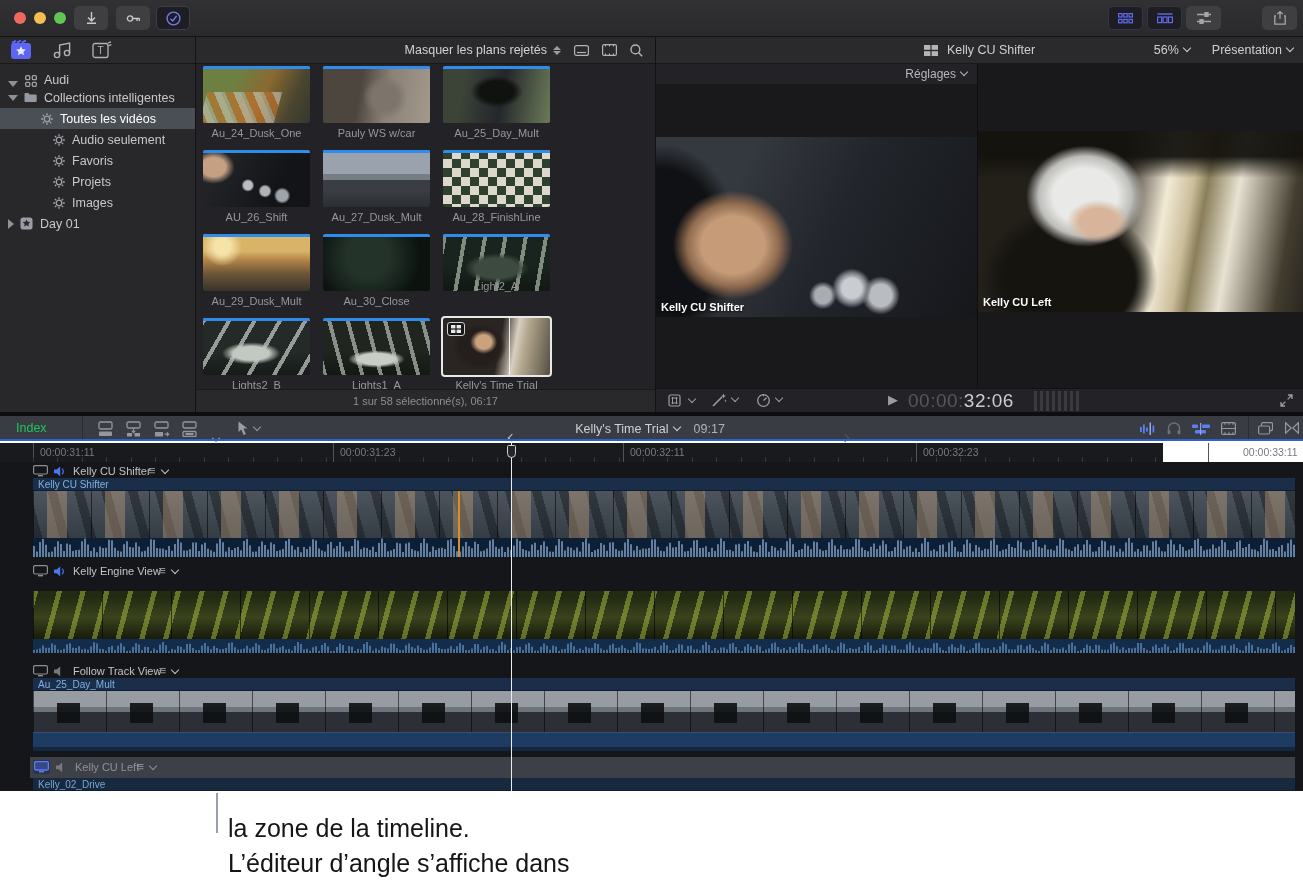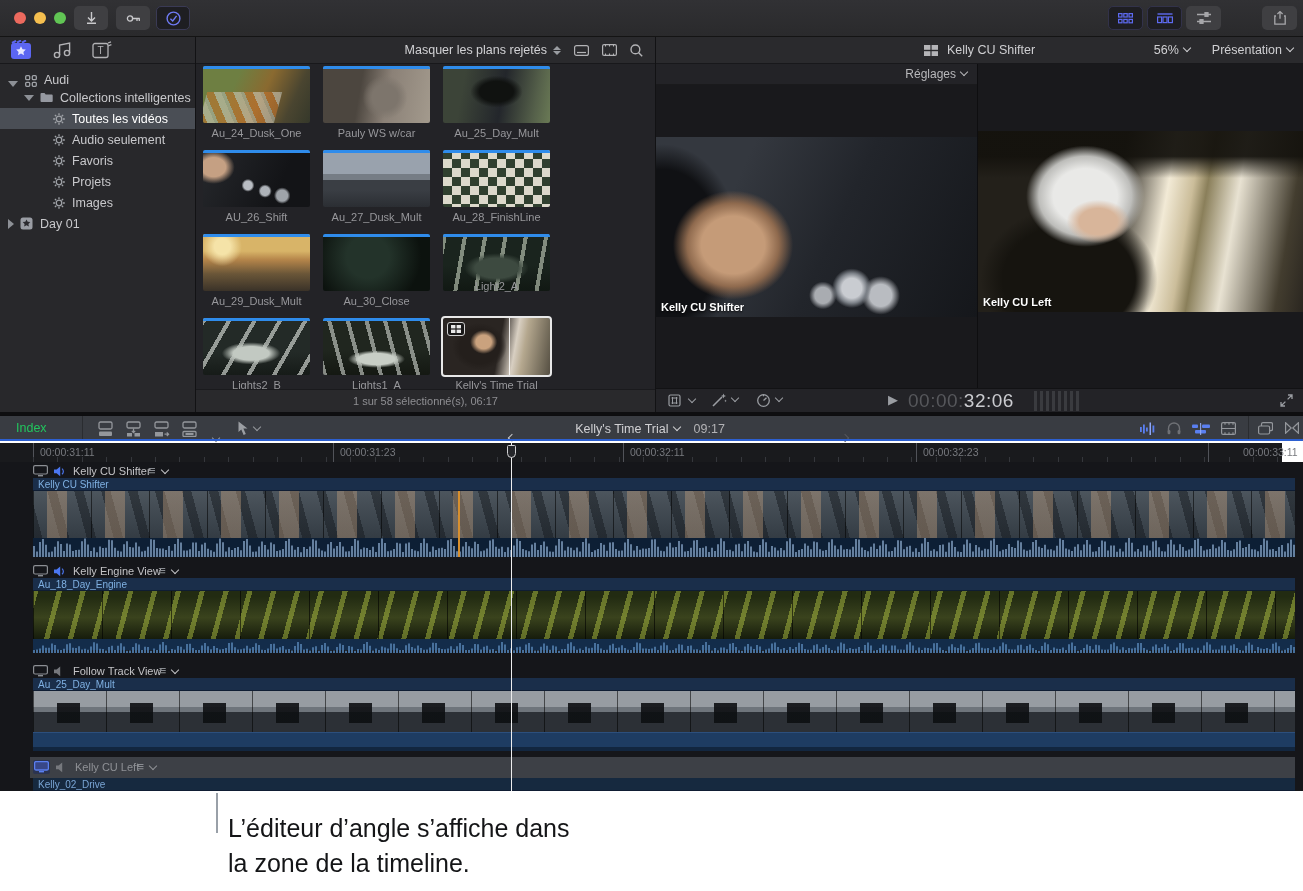--- a/index.html
+++ b/index.html
@@ -109,21 +109,21 @@
     border-top:1px solid #0d0d0f; color:#94979c; }
   .tl-bar .blue-line { position:absolute; left:0; bottom:0; width:100%; height:2px; background:#2c5fd0; }
   .chev { display:inline-block; width:6px; height:6px; border-right:1.5px solid currentColor;
     border-bottom:1.5px solid currentColor; transform:rotate(45deg); margin-left:5px; position:relative; top:-2px; }
   .chev.up { transform:rotate(-135deg); top:1px; }
   .updn { display:inline-flex; flex-direction:column; gap:1px; margin-left:6px; }
   .updn b { width:0; height:0; border-left:4px solid transparent; border-right:4px solid transparent; }
   .updn b.u { border-bottom:4px solid #9a9da2; } .updn b.d { border-top:4px solid #9a9da2; }
 
   
-  .ruler { position:absolute; left:0; top:443px; width:1282px; height:19px; background:#191a1d; }
+  .ruler { position:absolute; left:0; top:443px; width:1163px; height:19px; background:#191a1d; }
   .ruler::after { content:""; position:absolute; left:33px; right:0; bottom:0; height:5px;
     background:repeating-linear-gradient(90deg,#35373c 0 1px,transparent 1px 24.4px); }
   .r-label { position:absolute; top:3px; font-size:10.5px; color:#77797e; white-space:nowrap; }
   .r-tick { position:absolute; top:0; width:1px; height:19px; background:#515359; }
   .tracks { position:absolute; left:0; top:462px; width:1303px; height:329px; background:#15161a; overflow:hidden; }
   .t-head { position:absolute; left:33px; height:14px; display:flex; align-items:center; gap:6px;
     color:#c3c3c6; font-size:11px; }
   .t-head.dim { color:#8f9196; }
   .burger { position:absolute; right:12px; color:#8a8d92; font-size:13px; line-height:12px; }
   .namebar { position:absolute; left:33px; width:1262px; height:13px; background:#1a2e4a;
@@ -332,30 +332,30 @@
               <g fill="none" stroke="#a0a3a8" stroke-width="1.3">
                 <rect x="0.7" y="0.7" width="4" height="4" rx="1"></rect>
                 <rect x="7.3" y="0.7" width="4" height="4" rx="1"></rect>
                 <rect x="0.7" y="7.3" width="4" height="4" rx="1"></rect>
                 <rect x="7.3" y="7.3" width="4" height="4" rx="1"></rect>
               </g>
             </svg>
           </span>
           <span>Audi</span>
         </div>
-        <div class="tree-row" style="padding-left: 24px;">
+        <div class="tree-row" style="padding-left: 8px;">
           <span class="disc open"></span>
           <span class="tree-ic">
             <svg width="13" height="11" viewBox="0 0 13 11">
               <path d="M0.5 2 q0-1 1-1 h3 l1.2 1.5 h6 q1 0 1 1 v5.5 q0 1-1 1 h-10.2 q-1 0-1-1 Z" fill="#9598a0"></path>
             </svg>
           </span>
           <span>Collections intelligentes</span>
         </div>
-        <div class="tree-row sel" style="padding-left: 40px;">
+        <div class="tree-row sel" style="padding-left: 28px;">
           <span style="width: 11px; display: inline-block;"></span>
           <span class="tree-ic">
             <svg width="12" height="12" viewBox="0 0 12 12">
               <circle cx="6" cy="6" r="2.8" fill="none" stroke="#a0a3a8" stroke-width="1.3"></circle>
               <g stroke="#a0a3a8" stroke-width="1.3">
                 <line x1="6" y1="0.2" x2="6" y2="2"></line>
                 <line x1="6" y1="10" x2="6" y2="11.8"></line>
                 <line x1="0.2" y1="6" x2="2" y2="6"></line>
                 <line x1="10" y1="6" x2="11.8" y2="6"></line>
                 <line x1="1.9" y1="1.9" x2="3.2" y2="3.2"></line>
@@ -731,21 +731,20 @@
       <span class="ic">
         <svg width="13" height="11" viewBox="0 0 13 11">
             <path d="M0 3.6 h2.6 L6.2 0.6 v9.6 L2.6 7.2 H0 Z" fill="#4b77f2"></path>
             <path d="M8 2.6 a3.6 3.6 0 0 1 0 5.6" fill="none" stroke="#4b77f2" stroke-width="1.2"></path>
           </svg>
       </span>
       <span>Kelly Engine View</span>
         <span class="chev" style="top:-1px"></span>
       <span class="burger">≡</span>
     </div>
-    <div class="namebar" style="top:116px"><span>Au_18_Day_Engine</span></div>
     <div class="film film-engine" style="top:129px;height:48px"></div>
     <div class="audio-strip" style="top:177px;height:11px"><svg id="wave2" width="1262" height="11">
           <path d="M0 11 v-3.0 h2 v3.0 zM3 11 v-3.5 h2 v3.5 zM6 11 v-4.6 h2 v4.6 zM9 11 v-7.5 h2 v7.5 zM12 11 v-5.3 h2 v5.3 zM15 11 v-5.2 h2 v5.2 zM18 11 v-9.4 h2 v9.4 zM21 11 v-8.1 h2 v8.1 zM24 11 v-3.5 h2 v3.5 zM27 11 v-3.1 h2 v3.1 zM30 11 v-4.2 h2 v4.2 zM33 11 v-8.8 h2 v8.8 zM36 11 v-9.8 h2 v9.8 zM39 11 v-5.3 h2 v5.3 zM42 11 v-4.9 h2 v4.9 zM45 11 v-6.7 h2 v6.7 zM48 11 v-3.5 h2 v3.5 zM51 11 v-4.3 h2 v4.3 zM54 11 v-3.2 h2 v3.2 zM57 11 v-6.5 h2 v6.5 zM60 11 v-10.7 h2 v10.7 zM63 11 v-9.5 h2 v9.5 zM66 11 v-4.2 h2 v4.2 zM69 11 v-3.9 h2 v3.9 zM72 11 v-2.6 h2 v2.6 zM75 11 v-6.0 h2 v6.0 zM78 11 v-7.2 h2 v7.2 zM81 11 v-3.1 h2 v3.1 zM84 11 v-7.3 h2 v7.3 zM87 11 v-9.7 h2 v9.7 zM90 11 v-6.6 h2 v6.6 zM93 11 v-2.2 h2 v2.2 zM96 11 v-2.6 h2 v2.6 zM99 11 v-5.9 h2 v5.9 zM102 11 v-9.8 h2 v9.8 zM105 11 v-8.6 h2 v8.6 zM108 11 v-2.9 h2 v2.9 zM111 11 v-6.3 h2 v6.3 zM114 11 v-6.1 h2 v6.1 zM117 11 v-2.3 h2 v2.3 zM120 11 v-4.4 h2 v4.4 zM123 11 v-3.0 h2 v3.0 zM126 11 v-8.5 h2 v8.5 zM129 11 v-11.0 h2 v11.0 zM132 11 v-7.8 h2 v7.8 zM135 11 v-2.3 h2 v2.3 zM138 11 v-4.1 h2 v4.1 zM141 11 v-3.2 h2 v3.2 zM144 11 v-6.9 h2 v6.9 zM147 11 v-6.2 h2 v6.2 zM150 11 v-3.6 h2 v3.6 zM153 11 v-8.9 h2 v8.9 zM156 11 v-9.2 h2 v9.2 zM159 11 v-4.9 h2 v4.9 zM162 11 v-2.9 h2 v2.9 zM165 11 v-2.9 h2 v2.9 zM168 11 v-7.6 h2 v7.6 zM171 11 v-9.9 h2 v9.9 zM174 11 v-6.7 h2 v6.7 zM177 11 v-3.8 h2 v3.8 zM180 11 v-7.0 h2 v7.0 zM183 11 v-5.0 h2 v5.0 zM186 11 v-3.4 h2 v3.4 zM189 11 v-3.9 h2 v3.9 zM192 11 v-5.0 h2 v5.0 zM195 11 v-10.0 h2 v10.0 zM198 11 v-10.4 h2 v10.4 zM201 11 v-5.7 h2 v5.7 zM204 11 v-3.5 h2 v3.5 zM207 11 v-3.7 h2 v3.7 zM210 11 v-4.6 h2 v4.6 zM213 11 v-7.2 h2 v7.2 zM216 11 v-4.5 h2 v4.5 zM219 11 v-6.0 h2 v6.0 zM222 11 v-9.8 h2 v9.8 zM225 11 v-8.0 h2 v8.0 zM228 11 v-3.3 h2 v3.3 zM231 11 v-3.0 h2 v3.0 zM234 11 v-4.4 h2 v4.4 zM237 11 v-8.9 h2 v8.9 zM240 11 v-9.3 h2 v9.3 zM243 11 v-4.5 h2 v4.5 zM246 11 v-5.7 h2 v5.7 zM249 11 v-7.0 h2 v7.0 zM252 11 v-3.6 h2 v3.6 zM255 11 v-4.1 h2 v4.1 zM258 11 v-2.6 h2 v2.6 zM261 11 v-7.1 h2 v7.1 zM264 11 v-10.9 h2 v10.9 zM267 11 v-9.1 h2 v9.1 zM270 11 v-3.6 h2 v3.6 zM273 11 v-4.3 h2 v4.3 zM276 11 v-2.6 h2 v2.6 zM279 11 v-5.8 h2 v5.8 zM282 11 v-6.7 h2 v6.7 zM285 11 v-2.3 h2 v2.3 zM288 11 v-8.0 h2 v8.0 zM291 11 v-9.9 h2 v9.9 zM294 11 v-6.4 h2 v6.4 zM297 11 v-2.3 h2 v2.3 zM300 11 v-2.5 h2 v2.5 zM303 11 v-6.1 h2 v6.1 zM306 11 v-9.6 h2 v9.6 zM309 11 v-7.9 h2 v7.9 zM312 11 v-2.3 h2 v2.3 zM315 11 v-6.9 h2 v6.9 zM318 11 v-6.3 h2 v6.3 zM321 11 v-2.2 h2 v2.2 zM324 11 v-4.1 h2 v4.1 zM327 11 v-3.5 h2 v3.5 zM330 11 v-9.0 h2 v9.0 zM333 11 v-10.9 h2 v10.9 zM336 11 v-7.2 h2 v7.2 zM339 11 v-2.6 h2 v2.6 zM342 11 v-4.4 h2 v4.4 zM345 11 v-3.1 h2 v3.1 zM348 11 v-6.6 h2 v6.6 zM351 11 v-5.5 h2 v5.5 zM354 11 v-4.5 h2 v4.5 zM357 11 v-9.4 h2 v9.4 zM360 11 v-9.2 h2 v9.2 zM363 11 v-4.7 h2 v4.7 zM366 11 v-3.0 h2 v3.0 zM369 11 v-3.1 h2 v3.1 zM372 11 v-7.7 h2 v7.7 zM375 11 v-9.6 h2 v9.6 zM378 11 v-6.0 h2 v6.0 zM381 11 v-4.6 h2 v4.6 zM384 11 v-7.5 h2 v7.5 zM387 11 v-5.0 h2 v5.0 zM390 11 v-3.3 h2 v3.3 zM393 11 v-3.4 h2 v3.4 zM396 11 v-5.6 h2 v5.6 zM399 11 v-10.3 h2 v10.3 zM402 11 v-10.1 h2 v10.1 zM405 11 v-5.1 h2 v5.1 zM408 11 v-4.0 h2 v4.0 zM411 11 v-3.8 h2 v3.8 zM414 11 v-4.5 h2 v4.5 zM417 11 v-6.8 h2 v6.8 zM420 11 v-3.7 h2 v3.7 zM423 11 v-6.8 h2 v6.8 zM426 11 v-10.1 h2 v10.1 zM429 11 v-7.9 h2 v7.9 zM432 11 v-3.1 h2 v3.1 zM435 11 v-3.0 h2 v3.0 zM438 11 v-4.6 h2 v4.6 zM441 11 v-8.9 h2 v8.9 zM444 11 v-8.8 h2 v8.8 zM447 11 v-3.6 h2 v3.6 zM450 11 v-6.3 h2 v6.3 zM453 11 v-7.2 h2 v7.2 zM456 11 v-3.6 h2 v3.6 zM459 11 v-3.9 h2 v3.9 zM462 11 v-2.3 h2 v2.3 zM465 11 v-7.6 h2 v7.6 zM468 11 v-10.9 h2 v10.9 zM471 11 v-8.6 h2 v8.6 zM474 11 v-3.0 h2 v3.0 zM477 11 v-4.7 h2 v4.7 zM480 11 v-2.7 h2 v2.7 zM483 11 v-5.7 h2 v5.7 zM486 11 v-6.2 h2 v6.2 zM489 11 v-2.9 h2 v2.9 zM492 11 v-8.6 h2 v8.6 zM495 11 v-10.0 h2 v10.0 zM498 11 v-6.2 h2 v6.2 zM501 11 v-2.5 h2 v2.5 zM504 11 v-2.4 h2 v2.4 zM507 11 v-6.3 h2 v6.3 zM510 11 v-9.4 h2 v9.4 zM513 11 v-7.3 h2 v7.3 zM516 11 v-3.2 h2 v3.2 zM519 11 v-7.5 h2 v7.5 zM522 11 v-6.4 h2 v6.4 zM525 11 v-2.2 h2 v2.2 zM528 11 v-3.8 h2 v3.8 zM531 11 v-4.1 h2 v4.1 zM534 11 v-9.3 h2 v9.3 zM537 11 v-10.7 h2 v10.7 zM540 11 v-6.7 h2 v6.7 zM543 11 v-3.2 h2 v3.2 zM546 11 v-4.6 h2 v4.6 zM549 11 v-3.0 h2 v3.0 zM552 11 v-6.3 h2 v6.3 zM555 11 v-4.8 h2 v4.8 zM558 11 v-5.3 h2 v5.3 zM561 11 v-9.9 h2 v9.9 zM564 11 v-9.1 h2 v9.1 zM567 11 v-4.4 h2 v4.4 zM570 11 v-3.1 h2 v3.1 zM573 11 v-3.2 h2 v3.2 zM576 11 v-7.7 h2 v7.7 zM579 11 v-9.2 h2 v9.2 zM582 11 v-5.1 h2 v5.1 zM585 11 v-5.4 h2 v5.4 zM588 11 v-7.8 h2 v7.8 zM591 11 v-5.1 h2 v5.1 zM594 11 v-3.2 h2 v3.2 zM597 11 v-3.0 h2 v3.0 zM600 11 v-6.1 h2 v6.1 zM603 11 v-10.5 h2 v10.5 zM606 11 v-9.8 h2 v9.8 zM609 11 v-4.5 h2 v4.5 zM612 11 v-4.4 h2 v4.4 zM615 11 v-4.0 h2 v4.0 zM618 11 v-4.4 h2 v4.4 zM621 11 v-6.3 h2 v6.3 zM624 11 v-2.9 h2 v2.9 zM627 11 v-7.5 h2 v7.5 zM630 11 v-10.4 h2 v10.4 zM633 11 v-7.7 h2 v7.7 zM636 11 v-2.8 h2 v2.8 zM639 11 v-3.0 h2 v3.0 zM642 11 v-4.8 h2 v4.8 zM645 11 v-8.8 h2 v8.8 zM648 11 v-8.2 h2 v8.2 zM651 11 v-2.8 h2 v2.8 zM654 11 v-7.0 h2 v7.0 zM657 11 v-7.5 h2 v7.5 zM660 11 v-3.6 h2 v3.6 zM663 11 v-3.7 h2 v3.7 zM666 11 v-2.8 h2 v2.8 zM669 11 v-8.0 h2 v8.0 zM672 11 v-10.9 h2 v10.9 zM675 11 v-8.1 h2 v8.1 zM678 11 v-2.4 h2 v2.4 zM681 11 v-5.0 h2 v5.0 zM684 11 v-2.8 h2 v2.8 zM687 11 v-5.5 h2 v5.5 zM690 11 v-5.6 h2 v5.6 zM693 11 v-3.7 h2 v3.7 zM696 11 v-9.2 h2 v9.2 zM699 11 v-10.0 h2 v10.0 zM702 11 v-5.9 h2 v5.9 zM705 11 v-2.7 h2 v2.7 zM708 11 v-2.3 h2 v2.3 zM711 11 v-6.4 h2 v6.4 zM714 11 v-9.1 h2 v9.1 zM717 11 v-6.5 h2 v6.5 zM720 11 v-4.0 h2 v4.0 zM723 11 v-8.0 h2 v8.0 zM726 11 v-6.5 h2 v6.5 zM729 11 v-2.3 h2 v2.3 zM732 11 v-3.5 h2 v3.5 zM735 11 v-4.6 h2 v4.6 zM738 11 v-9.6 h2 v9.6 zM741 11 v-10.5 h2 v10.5 zM744 11 v-6.0 h2 v6.0 zM747 11 v-3.8 h2 v3.8 zM750 11 v-4.9 h2 v4.9 zM753 11 v-3.0 h2 v3.0 zM756 11 v-6.0 h2 v6.0 zM759 11 v-4.1 h2 v4.1 zM762 11 v-6.1 h2 v6.1 zM765 11 v-10.3 h2 v10.3 zM768 11 v-9.0 h2 v9.0 zM771 11 v-4.1 h2 v4.1 zM774 11 v-3.2 h2 v3.2 zM777 11 v-3.3 h2 v3.3 zM780 11 v-7.7 h2 v7.7 zM783 11 v-8.7 h2 v8.7 zM786 11 v-4.3 h2 v4.3 zM789 11 v-6.1 h2 v6.1 zM792 11 v-8.2 h2 v8.2 zM795 11 v-5.1 h2 v5.1 zM798 11 v-3.1 h2 v3.1 zM801 11 v-2.6 h2 v2.6 zM804 11 v-6.6 h2 v6.6 zM807 11 v-10.6 h2 v10.6 zM810 11 v-9.3 h2 v9.3 zM813 11 v-3.8 h2 v3.8 zM816 11 v-4.9 h2 v4.9 zM819 11 v-4.1 h2 v4.1 zM822 11 v-4.3 h2 v4.3 zM825 11 v-5.9 h2 v5.9 zM828 11 v-2.2 h2 v2.2 zM831 11 v-8.1 h2 v8.1 zM834 11 v-10.5 h2 v10.5 zM837 11 v-7.4 h2 v7.4 zM840 11 v-2.5 h2 v2.5 zM843 11 v-3.1 h2 v3.1 zM846 11 v-4.9 h2 v4.9 zM849 11 v-8.6 h2 v8.6 zM852 11 v-7.6 h2 v7.6 zM855 11 v-2.5 h2 v2.5 zM858 11 v-7.6 h2 v7.6 zM861 11 v-7.6 h2 v7.6 zM864 11 v-3.6 h2 v3.6 zM867 11 v-3.5 h2 v3.5 zM870 11 v-3.2 h2 v3.2 zM873 11 v-8.4 h2 v8.4 zM876 11 v-10.8 h2 v10.8 zM879 11 v-7.5 h2 v7.5 zM882 11 v-2.7 h2 v2.7 zM885 11 v-5.4 h2 v5.4 zM888 11 v-2.9 h2 v2.9 zM891 11 v-5.3 h2 v5.3 zM894 11 v-5.0 h2 v5.0 zM897 11 v-4.5 h2 v4.5 zM900 11 v-9.7 h2 v9.7 zM903 11 v-10.0 h2 v10.0 zM906 11 v-5.5 h2 v5.5 zM909 11 v-2.9 h2 v2.9 zM912 11 v-2.3 h2 v2.3 zM915 11 v-6.4 h2 v6.4 zM918 11 v-8.8 h2 v8.8 zM921 11 v-5.7 h2 v5.7 zM924 11 v-4.9 h2 v4.9 zM927 11 v-8.4 h2 v8.4 zM930 11 v-6.5 h2 v6.5 zM933 11 v-2.3 h2 v2.3 zM936 11 v-3.2 h2 v3.2 zM939 11 v-5.0 h2 v5.0 zM942 11 v-9.8 h2 v9.8 zM945 11 v-10.2 h2 v10.2 zM948 11 v-5.3 h2 v5.3 zM951 11 v-4.4 h2 v4.4 zM954 11 v-5.1 h2 v5.1 zM957 11 v-2.9 h2 v2.9 zM960 11 v-5.7 h2 v5.7 zM963 11 v-3.4 h2 v3.4 zM966 11 v-6.8 h2 v6.8 zM969 11 v-10.6 h2 v10.6 zM972 11 v-8.8 h2 v8.8 zM975 11 v-3.7 h2 v3.7 zM978 11 v-3.4 h2 v3.4 zM981 11 v-3.4 h2 v3.4 zM984 11 v-7.7 h2 v7.7 zM987 11 v-8.2 h2 v8.2 zM990 11 v-3.4 h2 v3.4 zM993 11 v-6.9 h2 v6.9 zM996 11 v-8.5 h2 v8.5 zM999 11 v-5.1 h2 v5.1 zM1002 11 v-3.0 h2 v3.0 zM1005 11 v-2.3 h2 v2.3 zM1008 11 v-7.0 h2 v7.0 zM1011 11 v-10.6 h2 v10.6 zM1014 11 v-8.8 h2 v8.8 zM1017 11 v-3.0 h2 v3.0 zM1020 11 v-5.4 h2 v5.4 zM1023 11 v-4.3 h2 v4.3 zM1026 11 v-4.1 h2 v4.1 zM1029 11 v-5.4 h2 v5.4 zM1032 11 v-3.0 h2 v3.0 zM1035 11 v-8.7 h2 v8.7 zM1038 11 v-10.6 h2 v10.6 zM1041 11 v-7.1 h2 v7.1 zM1044 11 v-2.2 h2 v2.2 zM1047 11 v-3.1 h2 v3.1 zM1050 11 v-4.9 h2 v4.9 zM1053 11 v-8.4 h2 v8.4 zM1056 11 v-6.9 h2 v6.9 zM1059 11 v-3.4 h2 v3.4 zM1062 11 v-8.2 h2 v8.2 zM1065 11 v-7.8 h2 v7.8 zM1068 11 v-3.5 h2 v3.5 zM1071 11 v-3.3 h2 v3.3 zM1074 11 v-3.6 h2 v3.6 zM1077 11 v-8.7 h2 v8.7 zM1080 11 v-10.6 h2 v10.6 zM1083 11 v-6.8 h2 v6.8 zM1086 11 v-3.4 h2 v3.4 zM1089 11 v-5.7 h2 v5.7 zM1092 11 v-3.0 h2 v3.0 zM1095 11 v-5.0 h2 v5.0 zM1098 11 v-4.4 h2 v4.4 zM1101 11 v-5.2 h2 v5.2 zM1104 11 v-10.1 h2 v10.1 zM1107 11 v-9.9 h2 v9.9 zM1110 11 v-5.1 h2 v5.1 zM1113 11 v-3.2 h2 v3.2 zM1116 11 v-2.2 h2 v2.2 zM1119 11 v-6.4 h2 v6.4 zM1122 11 v-8.4 h2 v8.4 zM1125 11 v-4.9 h2 v4.9 zM1128 11 v-5.7 h2 v5.7 zM1131 11 v-8.9 h2 v8.9 zM1134 11 v-6.5 h2 v6.5 zM1137 11 v-2.2 h2 v2.2 zM1140 11 v-3.0 h2 v3.0 zM1143 11 v-5.5 h2 v5.5 zM1146 11 v-9.9 h2 v9.9 zM1149 11 v-9.7 h2 v9.7 zM1152 11 v-4.6 h2 v4.6 zM1155 11 v-5.0 h2 v5.0 zM1158 11 v-5.4 h2 v5.4 zM1161 11 v-2.8 h2 v2.8 zM1164 11 v-5.3 h2 v5.3 zM1167 11 v-2.8 h2 v2.8 zM1170 11 v-7.4 h2 v7.4 zM1173 11 v-10.8 h2 v10.8 zM1176 11 v-8.5 h2 v8.5 zM1179 11 v-3.3 h2 v3.3 zM1182 11 v-3.5 h2 v3.5 zM1185 11 v-3.5 h2 v3.5 zM1188 11 v-7.5 h2 v7.5 zM1191 11 v-7.6 h2 v7.6 zM1194 11 v-2.6 h2 v2.6 zM1197 11 v-7.6 h2 v7.6 zM1200 11 v-8.7 h2 v8.7 zM1203 11 v-5.0 h2 v5.0 zM1206 11 v-3.0 h2 v3.0 zM1209 11 v-2.5 h2 v2.5 zM1212 11 v-7.3 h2 v7.3 zM1215 11 v-10.5 h2 v10.5 zM1218 11 v-8.2 h2 v8.2 zM1221 11 v-2.3 h2 v2.3 zM1224 11 v-5.9 h2 v5.9 zM1227 11 v-4.4 h2 v4.4 zM1230 11 v-4.0 h2 v4.0 zM1233 11 v-4.9 h2 v4.9 zM1236 11 v-3.7 h2 v3.7 zM1239 11 v-9.3 h2 v9.3 zM1242 11 v-10.6 h2 v10.6 zM1245 11 v-6.7 h2 v6.7 zM1248 11 v-2.6 h2 v2.6 zM1251 11 v-3.2 h2 v3.2 zM1254 11 v-5.0 h2 v5.0 zM1257 11 v-8.1 h2 v8.1 zM1260 11 v-6.1 h2 v6.1 z" fill="#47709c"></path>
         </svg></div>
 
     <div class="t-head" style="top:202px">
       <span class="ic">
         <svg width="15" height="12" viewBox="0 0 15 12">
             <rect x="0.6" y="0.6" width="13.8" height="8.4" rx="1.5" fill="none" stroke="#8b8e93" stroke-width="1.2"></rect>
             <rect x="5" y="10" width="5" height="1.4" fill="#8b8e93"></rect>
@@ -786,21 +785,21 @@
     <div class="skimline" style="top: 29px; height: 66px; left: 458px;" id="skimline"></div>
     <div class="playhead-line" style="top: 0px; height: 329px; left: 511px;" id="ph-tracks"></div>
   </div>
 
   <div class="playhead-line" style="top: 443px; height: 19px; left: 511px;" id="ph-ruler"></div>
   <div class="playhead-handle" style="top: 445px; left: 507px;" id="ph-handle"></div>
 
   <div class="caption">
     <div class="callout"></div>
     <div class="cap-text">
+      <div>la zone de la timeline.</div>
       <div>L’éditeur d’angle s’affiche dans</div>
-      <div>la zone de la timeline.</div>
     </div>
   </div>
 
   <div class="vdiv" style="left:195px;top:37px;height:375px"></div>
   <div class="vdiv" style="left:655px;top:37px;height:375px"></div>
   <div class="abs" style="left:0;top:412px;width:1303px;height:3px;background:#0e0e10"></div>
 </div>
 
 </body></html>

